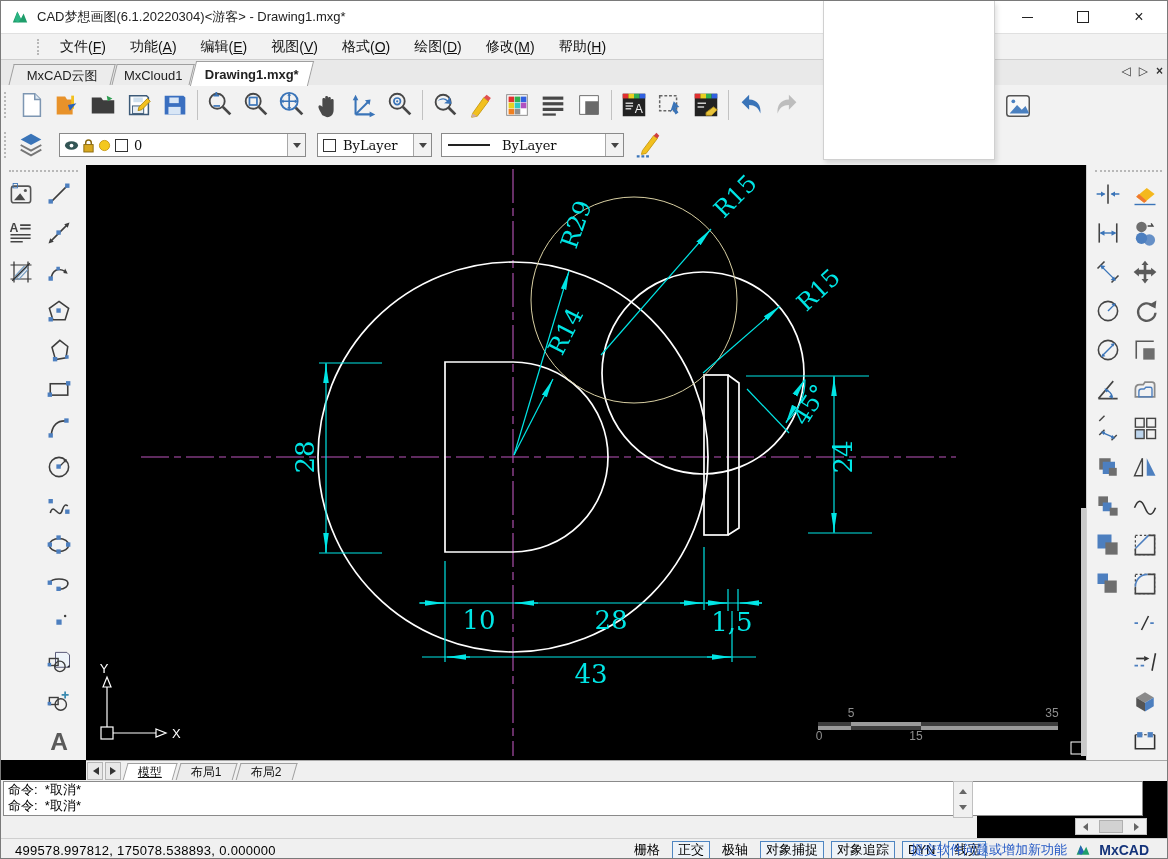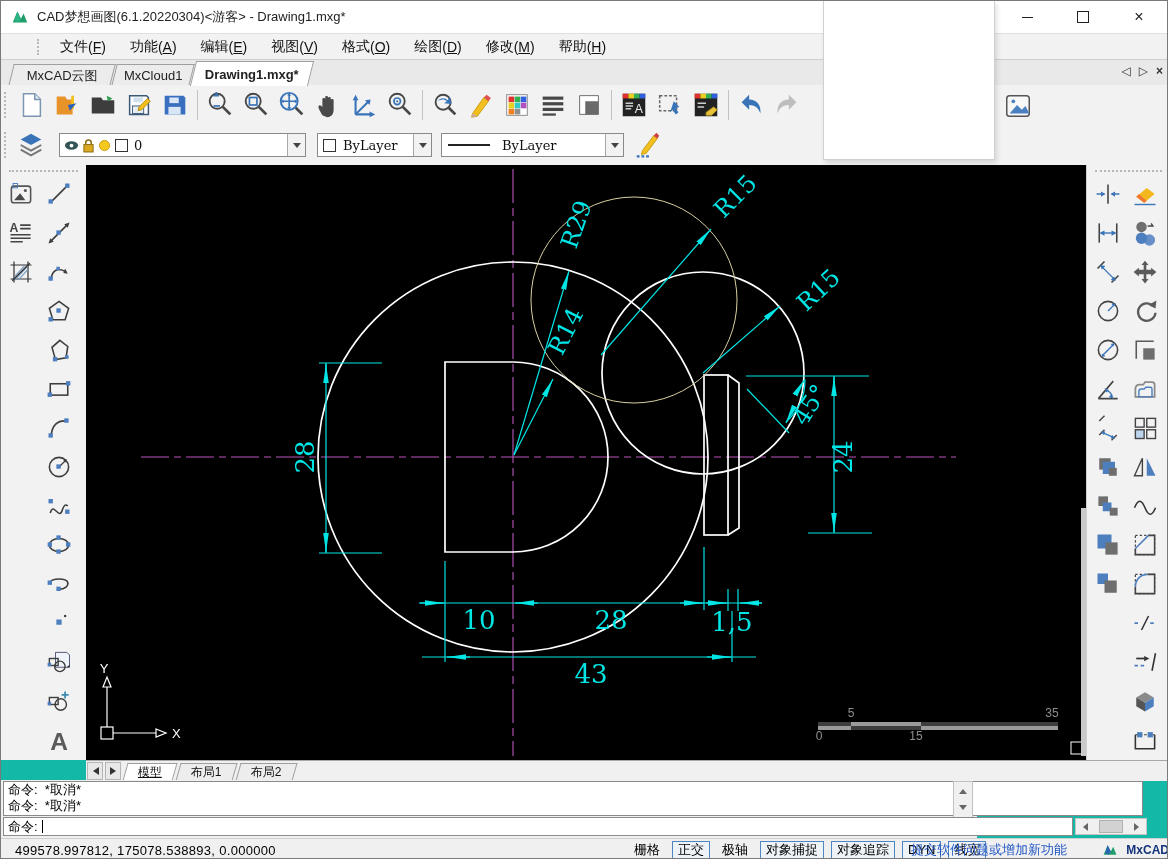--- a/index.html
+++ b/index.html
@@ -1,16 +1,16 @@
 <!DOCTYPE html>
 <html><head>
 <meta charset="utf-8">
 <style>
   html,body{margin:0;padding:0;background:#9a9a9a;font-family:"Liberation Sans",sans-serif;}
-  #app{position:relative;width:1168px;height:859px;background:#14b8a6;overflow:hidden;border:1px solid #7a7a7a;box-sizing:border-box;}
+  #app{position:relative;width:1168px;height:859px;background:#000000;overflow:hidden;border:1px solid #7a7a7a;box-sizing:border-box;}
   
   #titlebar{position:absolute;left:0;top:0;width:100%;height:32px;background:#ffffff;display:flex;align-items:center;}
   #titlebar .logo{margin-left:10px;width:18px;height:18px;}
   #titlebar .title{margin-left:8px;font-size:13px;color:#222;}
   #wincontrols{position:absolute;right:0;top:0;height:32px;display:flex;}
   .winbtn{width:56px;height:32px;display:flex;align-items:center;justify-content:center;color:#222;}
   .glyph-min{width:11px;height:1px;background:#222;}
   .glyph-max{width:10px;height:10px;border:1px solid #222;}
   .glyph-close{font-size:16px;line-height:16px;}
   
@@ -74,21 +74,21 @@
   #hscroll i.l{border-right:5px solid #666;margin-left:3px;}
   #hscroll i.r{border-left:5px solid #666;margin-right:3px;}
   #hscroll .thumb{width:22px;height:11px;background:#d2d2d2;border:1px solid #b0b0b0;}
   
   #statusbar{position:absolute;left:0;top:837px;width:1168px;height:22px;background:#f0f0f0;border-top:1px solid #cfcfcf;display:flex;align-items:center;font-size:13px;color:#000;}
   #coords{margin-left:14px;letter-spacing:0.3px;}
   #toggles{position:absolute;left:628px;display:flex;align-items:center;gap:7px;}
   .tg{padding:0 5px;height:16px;line-height:16px;}
   .tg.boxed{border:1px solid #4f86c2;background:#eef3f8;}
   #fblink{position:absolute;left:910px;color:#2257c4;}
-  #brand{position:absolute;right:0;display:flex;align-items:center;gap:8px;font-weight:bold;color:#14337a;font-size:12px;}
+  #brand{position:absolute;right:20px;display:flex;align-items:center;gap:8px;font-weight:bold;color:#14337a;font-size:14px;}
   
   #popup{position:absolute;left:822px;top:0;width:170px;height:158px;background:#fff;border:1px solid #d0d0d0;border-top:none;box-shadow:2px 3px 5px rgba(0,0,0,0.12);z-index:40;}
   
   #imgbtn{position:absolute;left:999px;top:87px;}
   text{user-select:none;}
 </style>
 </head>
 <body>
 
 <div id="app">
@@ -845,24 +845,20 @@
 
   <div id="cmdarea">
     <div id="cmdhist">
       <div>命令:  *取消*</div>
       <div>命令:  *取消*</div>
     </div>
     <div id="vscroll">
         <i class="up"></i>
         <i class="dn"></i>
       </div>
-    <div id="cmdinput">
-      <span>命令:</span>
-      <span id="cursor"></span>
-    </div>
     <div id="hscroll">
         <i class="l"></i>
         <span class="thumb"></span>
         <i class="r"></i>
       </div>
   </div>
 
   <div id="statusbar">
     <span id="coords">499578.997812,  175078.538893,  0.000000</span>
     <div id="toggles">

